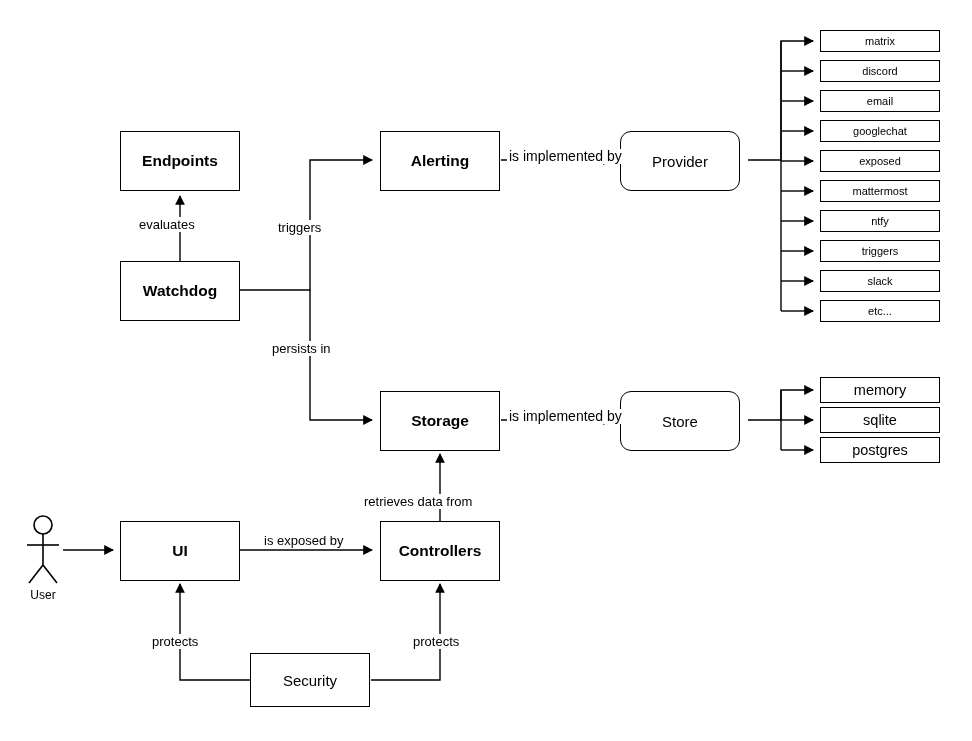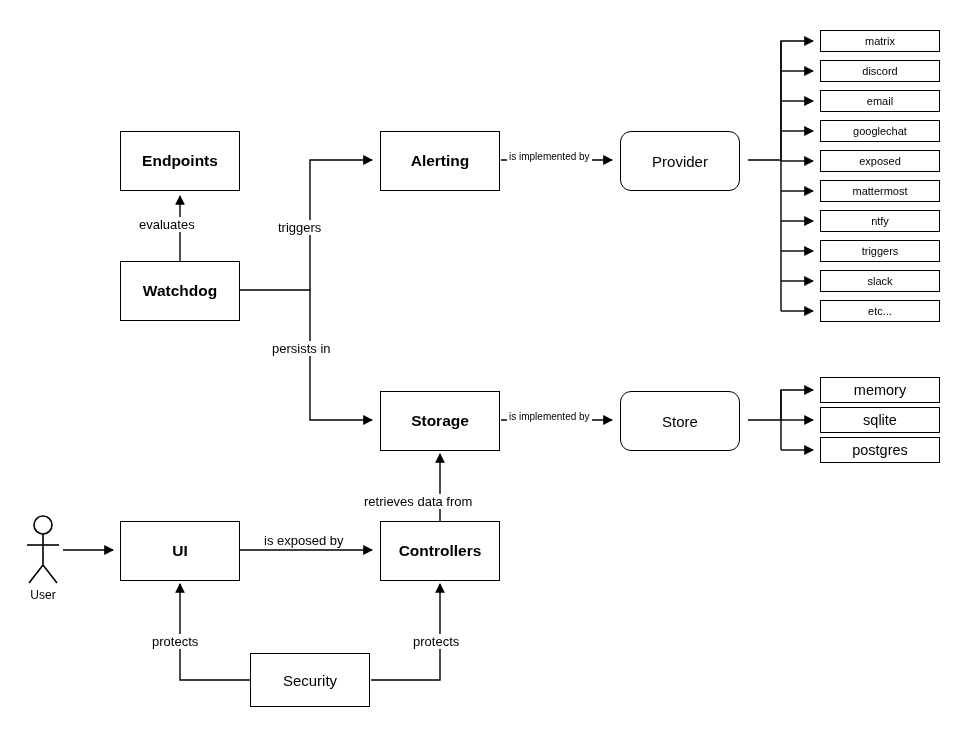--- a/index.html
+++ b/index.html
@@ -70,21 +70,21 @@
   }
   .edge-label {
     position: absolute;
     font-size: 13px;
     background: #ffffff;
     padding: 0 2px;
     white-space: nowrap;
     line-height: 15px;
   }
   .edge-label.small {
-    font-size: 10px;
+    font-size: 14px;
   }
   .actor-label {
     position: absolute;
     font-size: 12px;
     white-space: nowrap;
     text-align: center;
   }
 </style>
 </head>
 <body>

